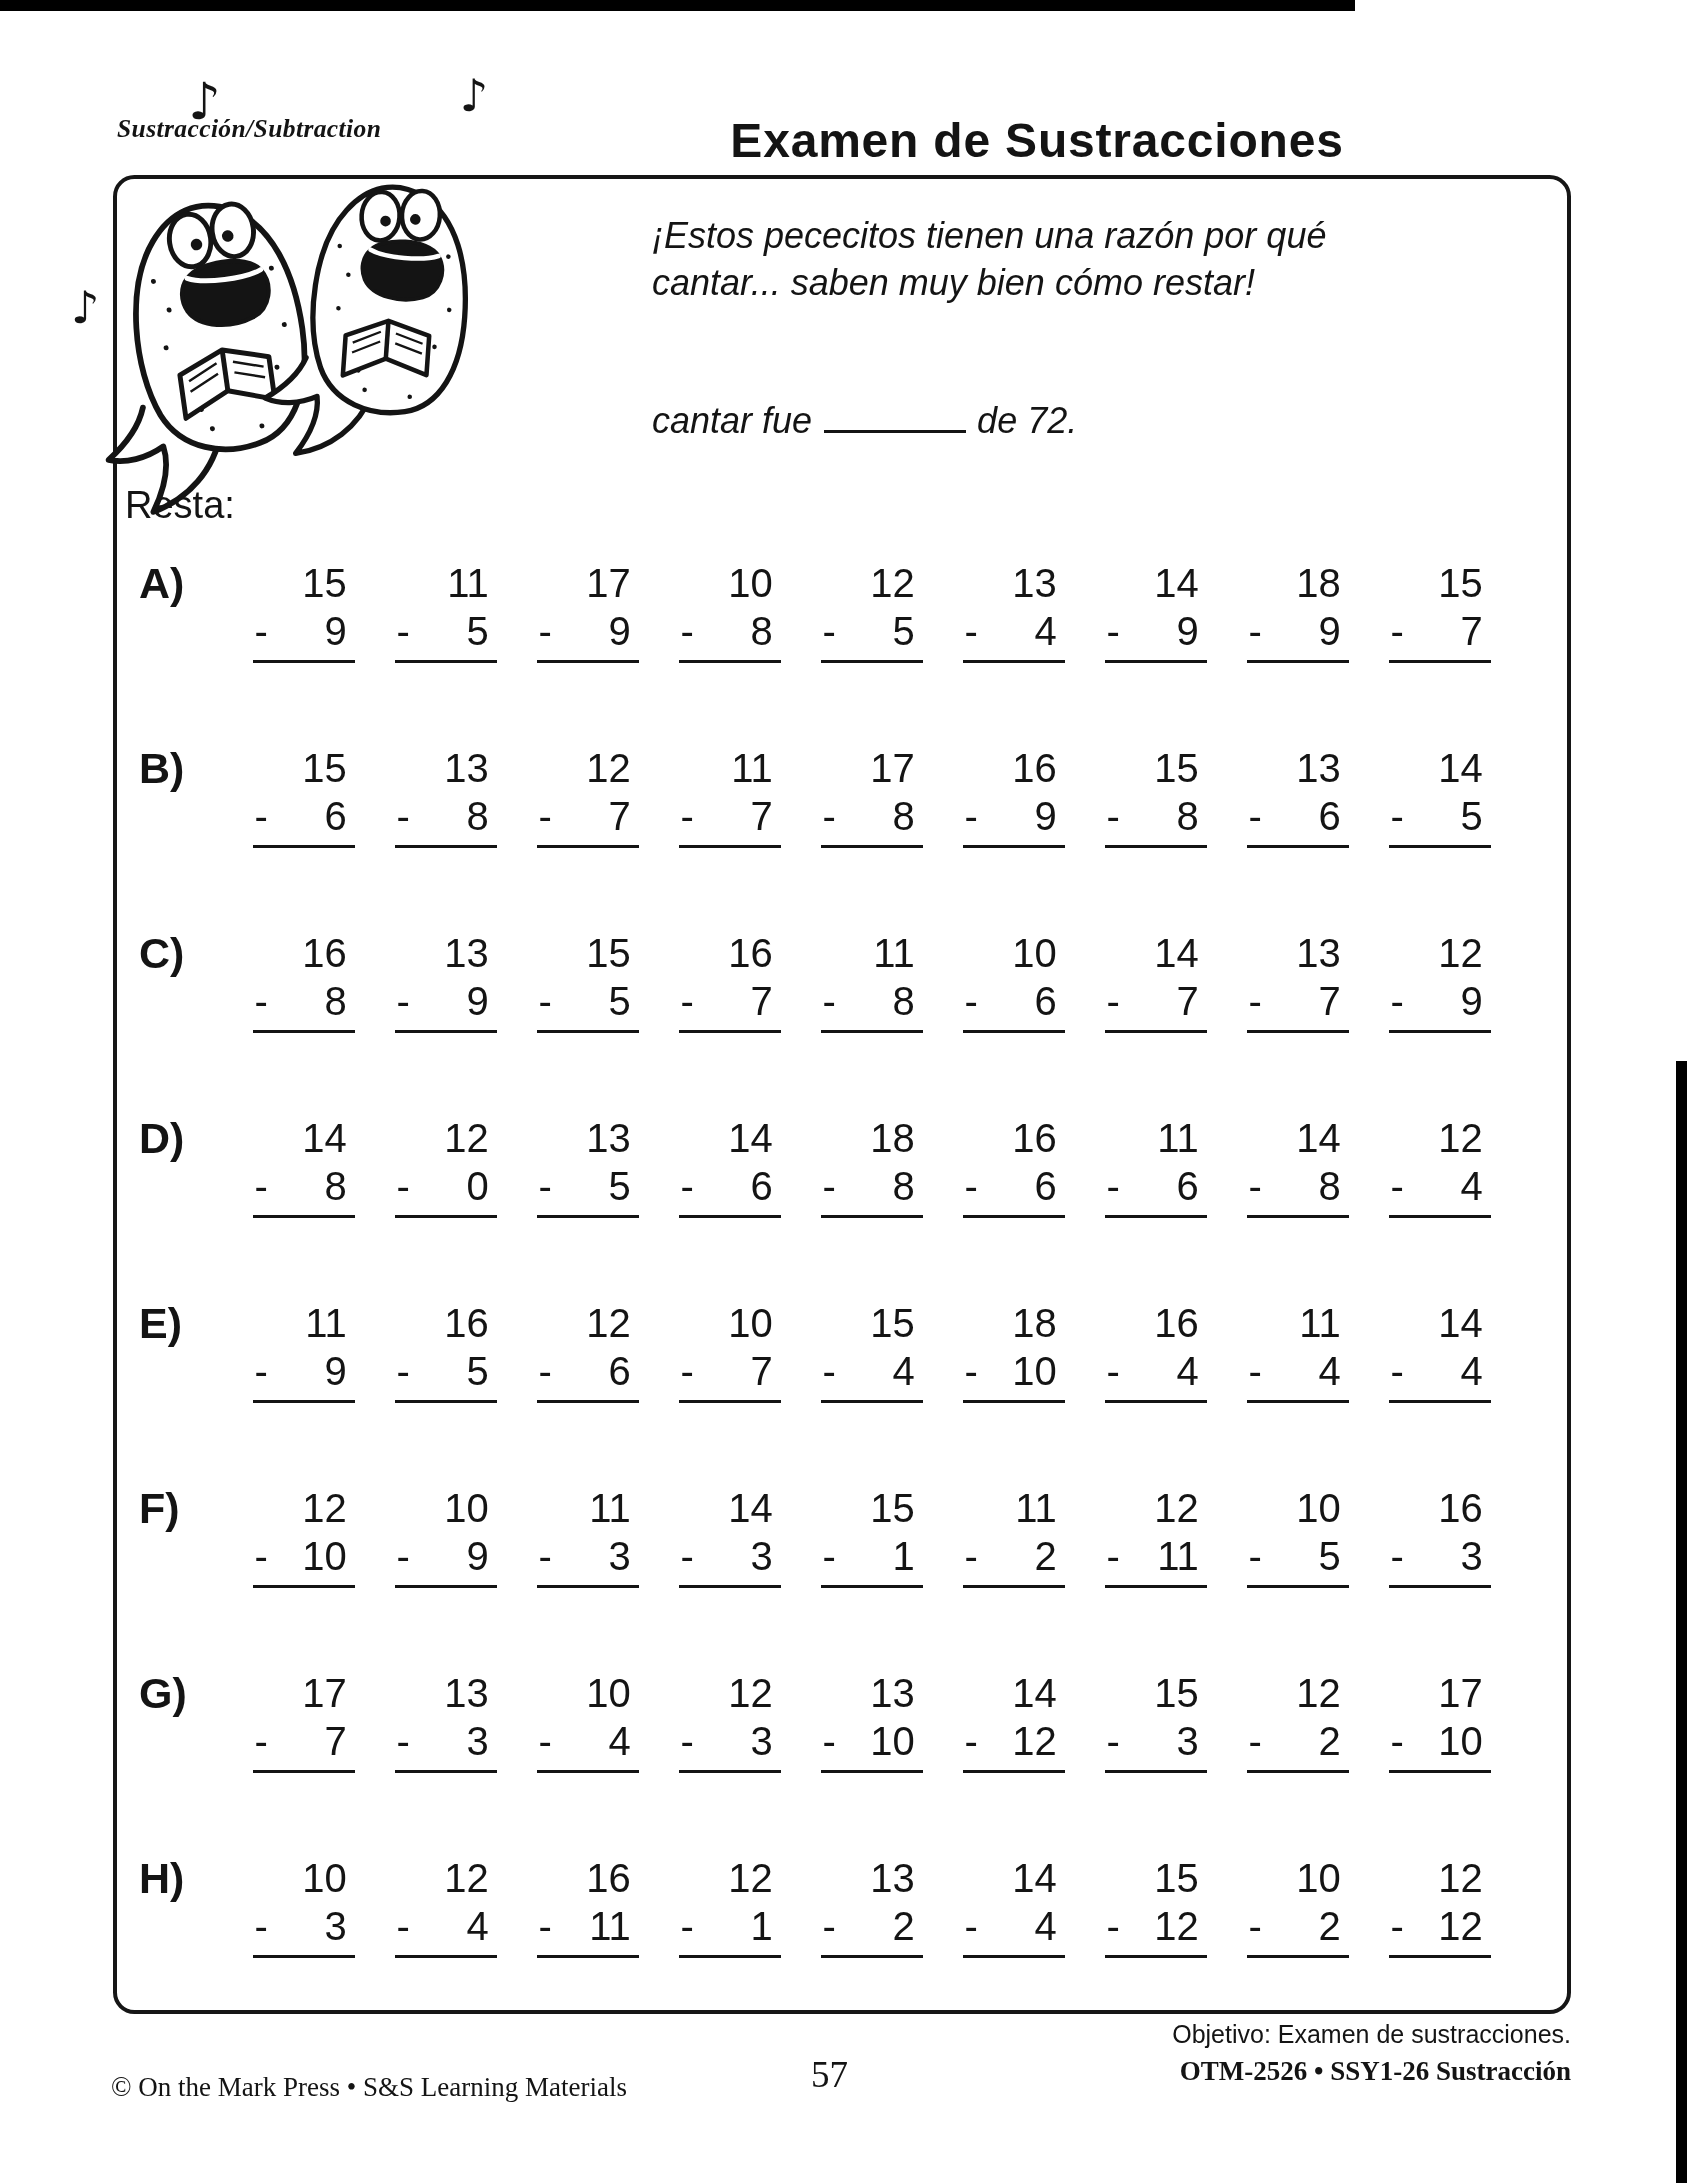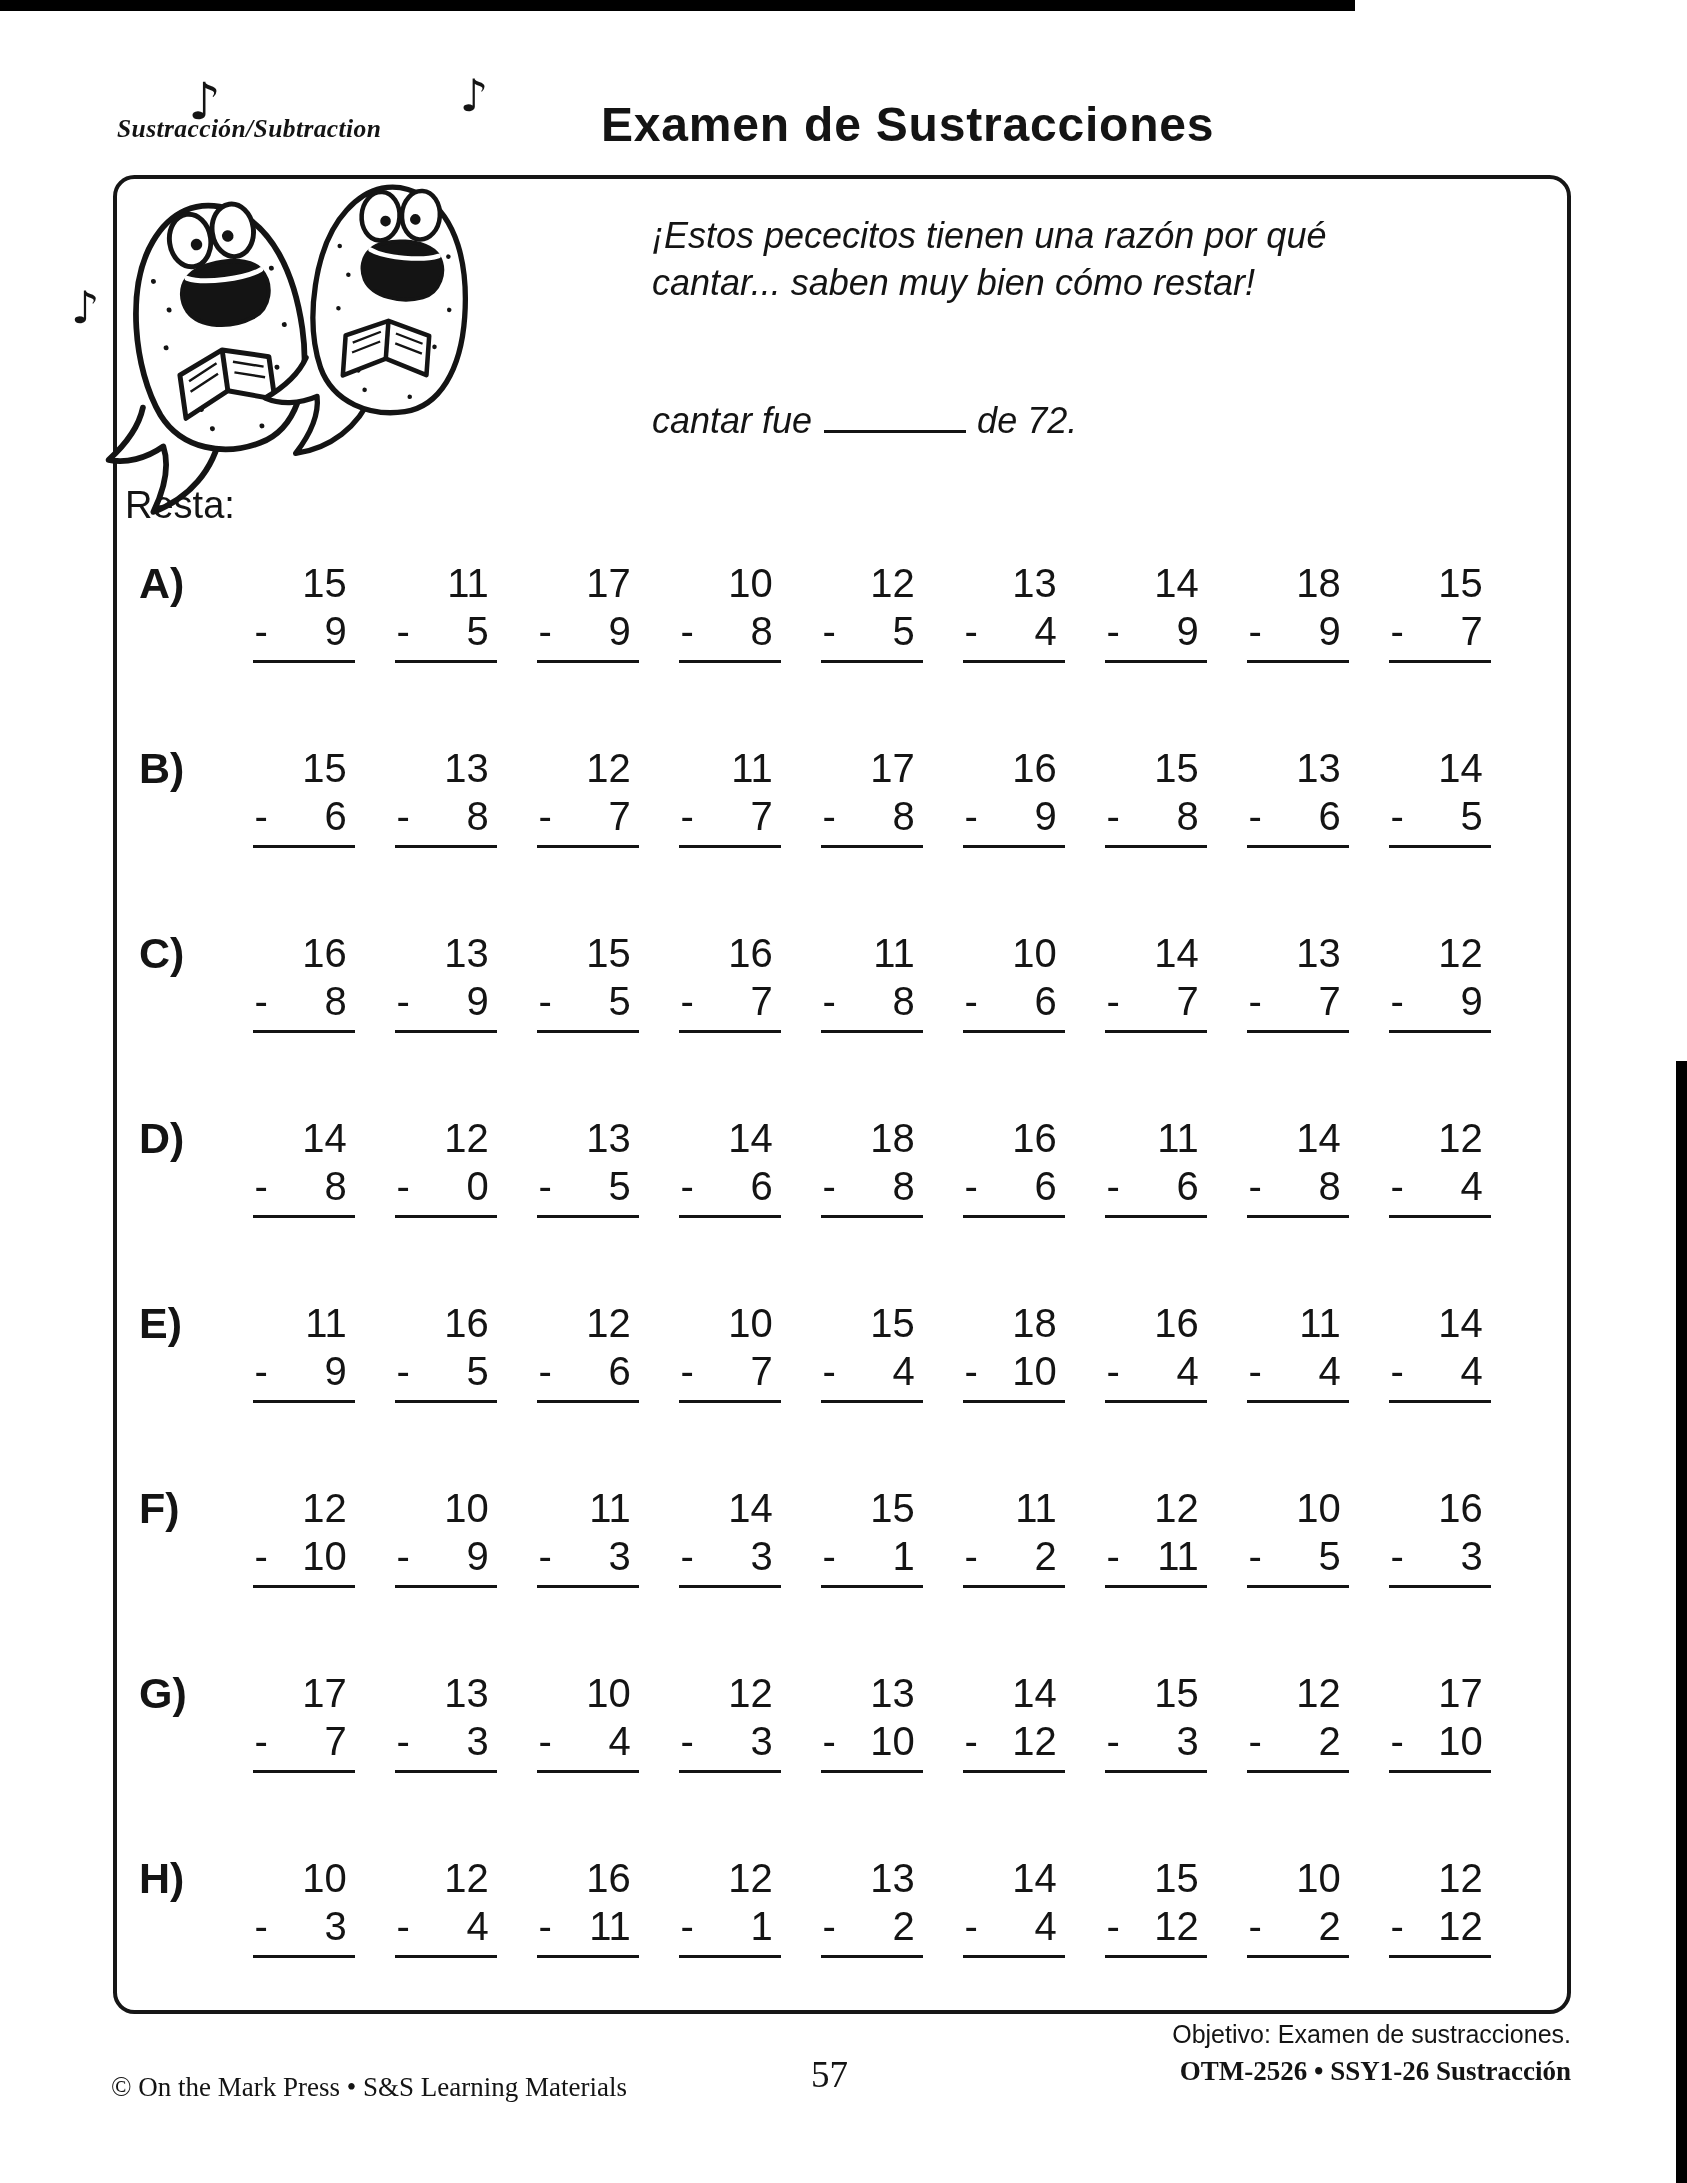--- a/index.html
+++ b/index.html
@@ -19,21 +19,21 @@
 
   
   .corner-label {
     position: absolute; left: 117px; top: 114px;
     font-family: "Liberation Serif", serif;
     font-style: italic; font-weight: bold;
     font-size: 25.5px; letter-spacing: 0.4px;
   }
   .page-title {
     position: absolute; left: 601px; top: 97px; width: 840px;
-    margin: 0; 
+    margin: 16px; text-align: center;
     font-size: 48px; font-weight: bold; letter-spacing: 0.8px;
   }
 
   
   .main-box {
     position: absolute; left: 113px; top: 175px;
     width: 1458px; height: 1839px;
     border: 4.1px solid #161616; border-radius: 21.4px;
     box-sizing: border-box;
   }

